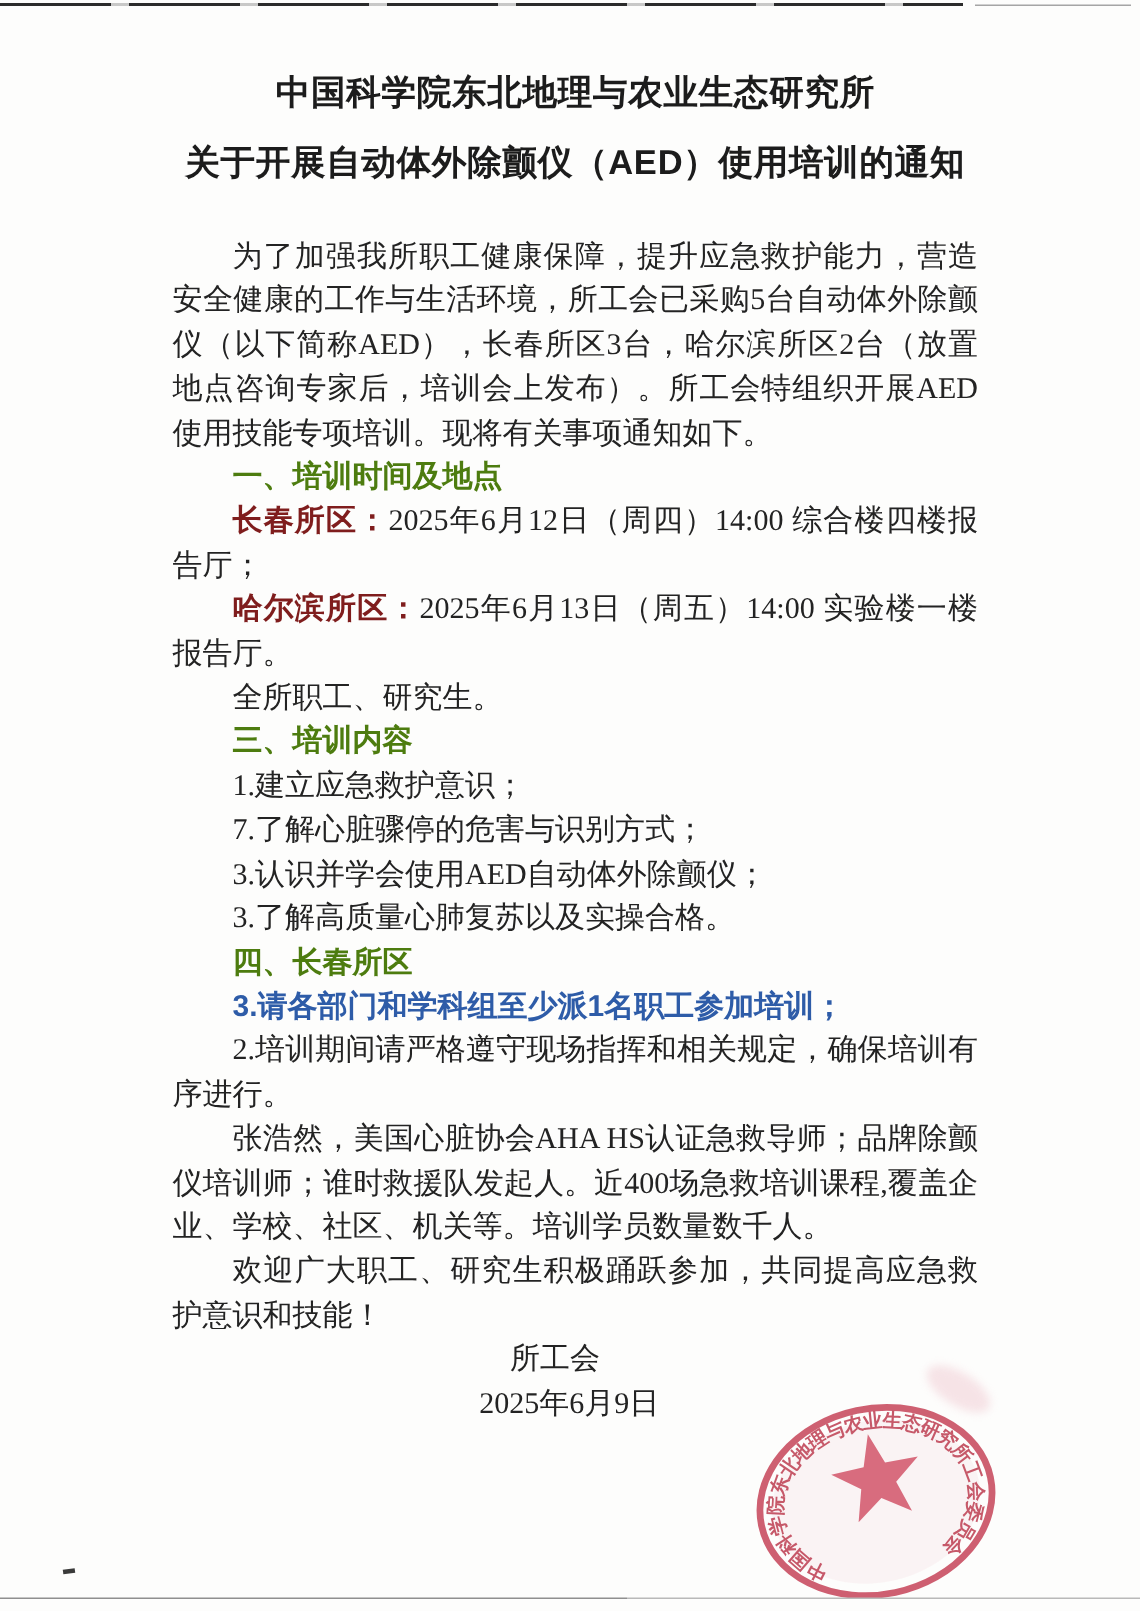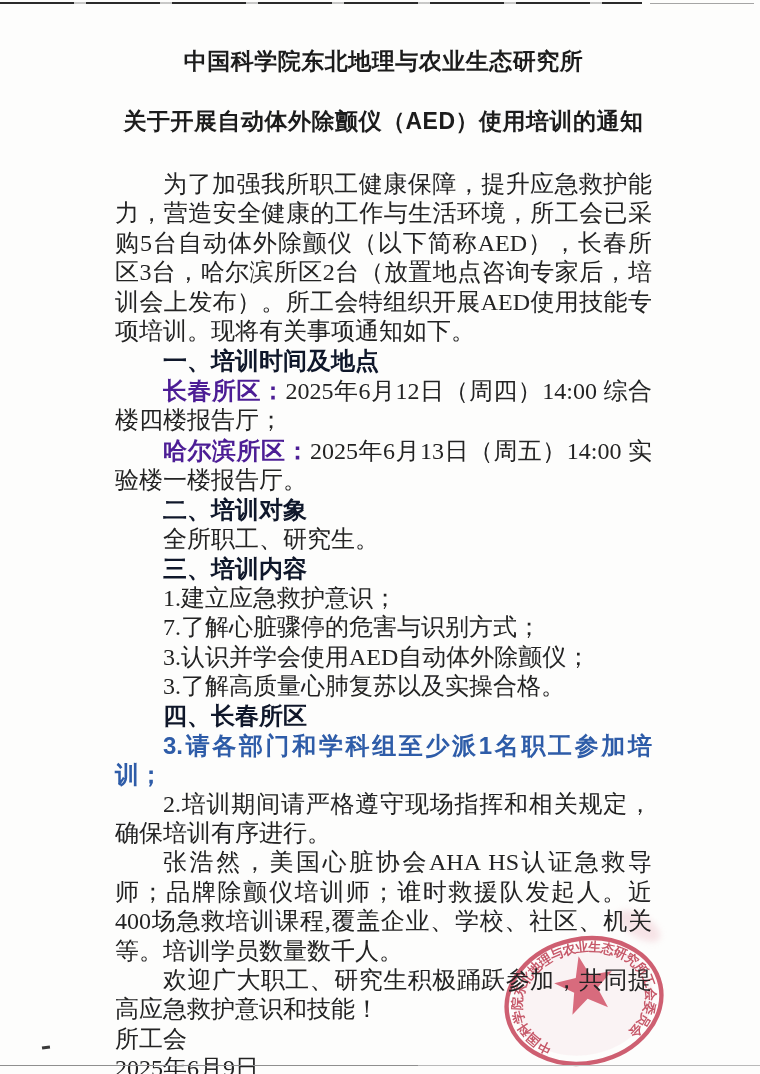--- a/index.html
+++ b/index.html
@@ -21,40 +21,40 @@
   .doc-title, .doc-subtitle {
     text-align: center;
     font-family: "Liberation Sans", "DejaVu Sans", sans-serif;
     font-weight: 700;
     font-size: 23px;
     line-height: 33px;
     letter-spacing: 0.5px;
     color: #1c1c1c;
     margin: 0;
   }
-  .doc-subtitle { margin-top: 27px; }
+  .doc-subtitle { margin-top: 14px; }
   .doc-body {
     margin-top: 32px;
-    font-size: 24px;
+    font-size: 20px;
     line-height: 29.4px;
     text-align: justify;
   }
   .doc-body p { margin: 0; text-indent: 2em; }
   .heading {
     font-family: "Liberation Sans", "DejaVu Sans", sans-serif;
     font-weight: 700;
-    color: #0f172a;
+    color: #4d7c0f;
   }
-  .bold-label { font-weight: 700; font-family: "Liberation Sans", "DejaVu Sans", sans-serif; color:#4c1d95; }
+  .bold-label { font-weight: 700; font-family: "Liberation Sans", "DejaVu Sans", sans-serif; color:#7f1d1d; }
   .highlight {
     color: #2e5ca8;
     font-weight: 700;
     font-family: "Liberation Sans", "DejaVu Sans", sans-serif;
   }
-  .sig-line { text-align: left; text-indent: 0 !important; }
+  .sig-line { text-align: center; text-indent: 0 !important; }
   .sig-name { padding-right: 27px; }
   .sig-date { padding-right: 8px; }
 
   
   .seal {
     position: absolute;
     left: 498px; top: 933px;
     width: 172px; height: 145px;
     z-index: 1;
   }
@@ -117,21 +117,20 @@
   <h2 class="doc-subtitle">关于开展自动体外除颤仪（AED）使用培训的通知</h2>
 
   <div class="doc-body">
 
     <p>为了加强我所职工健康保障，提升应急救护能力，营造安全健康的工作与生活环境，所工会已采购5台自动体外除颤仪（以下简称AED），长春所区3台，哈尔滨所区2台（放置地点咨询专家后，培训会上发布）。所工会特组织开展AED使用技能专项培训。现将有关事项通知如下。</p>
 
     <p class="heading">一、培训时间及地点</p>
     <p><span class="bold-label">长春所区：</span><span>2025年6月12日（周四）14:00 综合楼四楼报告厅；</span></p>
     <p><span class="bold-label">哈尔滨所区：</span><span>2025年6月13日（周五）14:00 实验楼一楼报告厅。</span></p>
 
-    <p class="heading">二、培训对象</p>
     <p>全所职工、研究生。</p>
 
     <p class="heading">三、培训内容</p>
     <p>1.建立应急救护意识；</p>
     <p>7.了解心脏骤停的危害与识别方式；</p>
     <p>3.认识并学会使用AED自动体外除颤仪；</p>
     <p>3.了解高质量心肺复苏以及实操合格。</p>
 
     <p class="heading">四、长春所区</p>
     <p class="highlight">3.请各部门和学科组至少派1名职工参加培训；</p>

